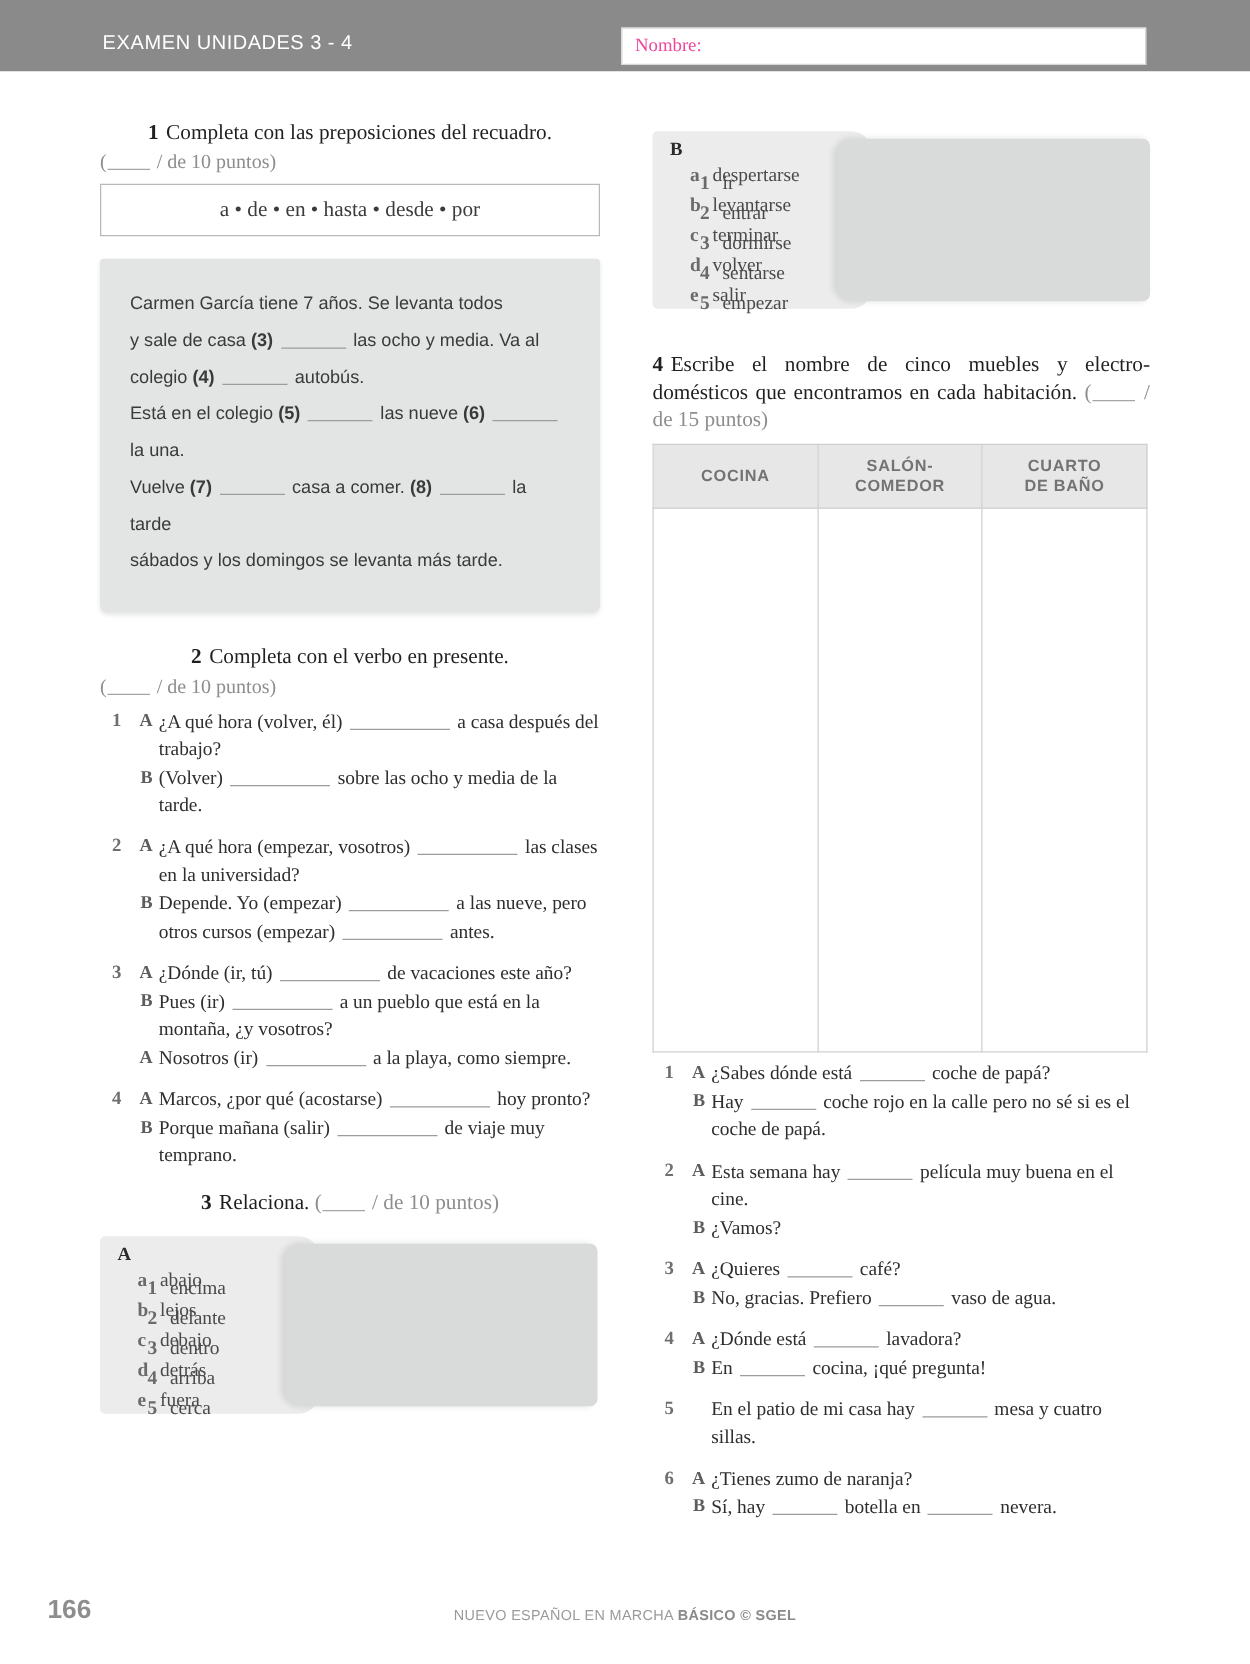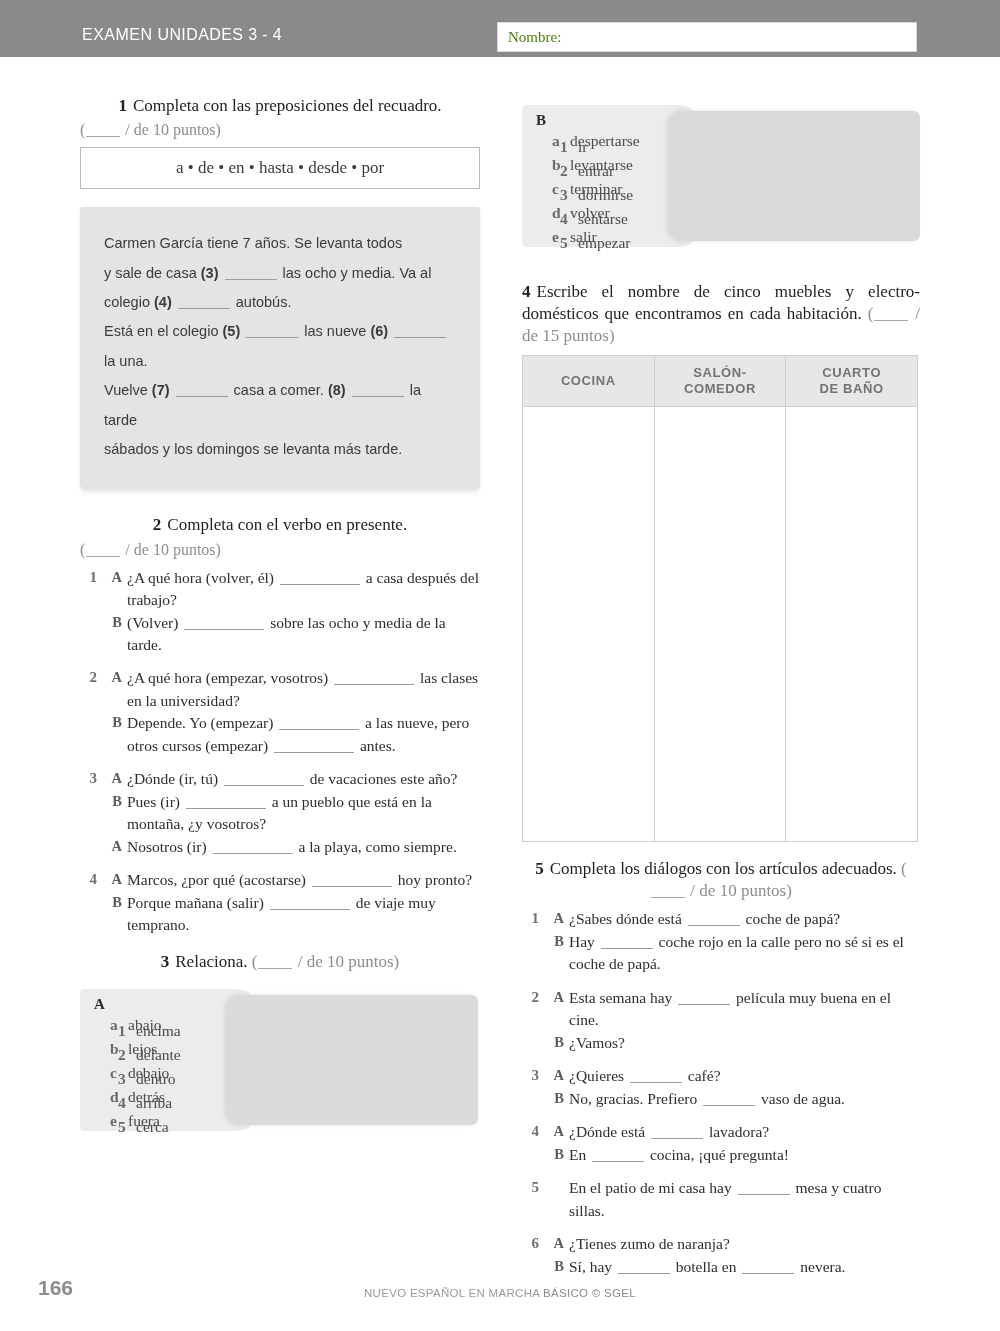--- a/index.html
+++ b/index.html
@@ -24,21 +24,21 @@
   }
   .exam-title b{font-weight:normal;letter-spacing:.5px;}
   .exam-title span{font-weight:normal;}
   .name-field{
     position:absolute;left:497px;top:22px;width:420px;height:30px;
     background:#ffffff;border:1px solid #d8d8d8;
     box-sizing:border-box;
   }
   .name-field .ph{
     position:absolute;left:10px;top:6px;
-    font-size:15px;color:#4d7c0f;
+    font-size:15px;color:#ec4899;
     font-family:"Liberation Serif", serif;
   }
   
   .col-left{position:absolute;left:80px;top:95px;width:400px;}
   .col-right{position:absolute;left:522px;top:105px;width:398px;}
 
   
   .ex-head{
     font-size:17px;color:#1f1f1f;line-height:1.3;
     margin-bottom:2px;
@@ -128,21 +128,21 @@
   .pagenum{
     position:absolute;left:38px;top:1276px;
     font-family:"Liberation Sans", sans-serif;
     font-size:21px;font-weight:bold;color:#8d8d8d;
   }
   .footer-txt{
     position:absolute;left:0;top:1287px;width:1000px;text-align:center;
     font-family:"Liberation Sans", sans-serif;
     font-size:11.5px;color:#9a9a9a;letter-spacing:.3px;
   }
-  .footer-txt b{font-weight:normal;color:#8a8a8a;}
+  .footer-txt b{font-weight:bold;color:#8a8a8a;}
 </style>
 </head>
 <body>
 
 <div class="topbar"></div>
 <div class="exam-title">
   <b>EXAMEN</b><span> UNIDADES 3 - 4</span>
 </div>
 <div class="name-field">
   <span class="ph">Nombre:</span>
@@ -296,24 +296,20 @@
     </thead>
     <tbody>
       <tr>
         <td></td>
         <td></td>
         <td></td>
       </tr>
     </tbody>
   </table>
 
-  <div class="ex-head" style="margin-top:16px;">
-    <span class="num">5</span><span>Completa los diálogos con los artículos adecuados.</span>
-    <span class="pts"> <span>(</span><span class="blank-s"></span><span> / de 10 puntos)</span></span>
-  </div>
   <div class="qlist" id="ex5-list" style="margin-top:6px;">
       <div class="qitem grp">
         <div class="qn">1</div>
         <div class="qbody">
           <div class="qrow">
             <div class="spk">A</div>
             <div class="txt">¿Sabes dónde está <span class="blank-m"></span> coche de papá?</div>
           </div>
           <div class="qrow">
             <div class="spk">B</div>

